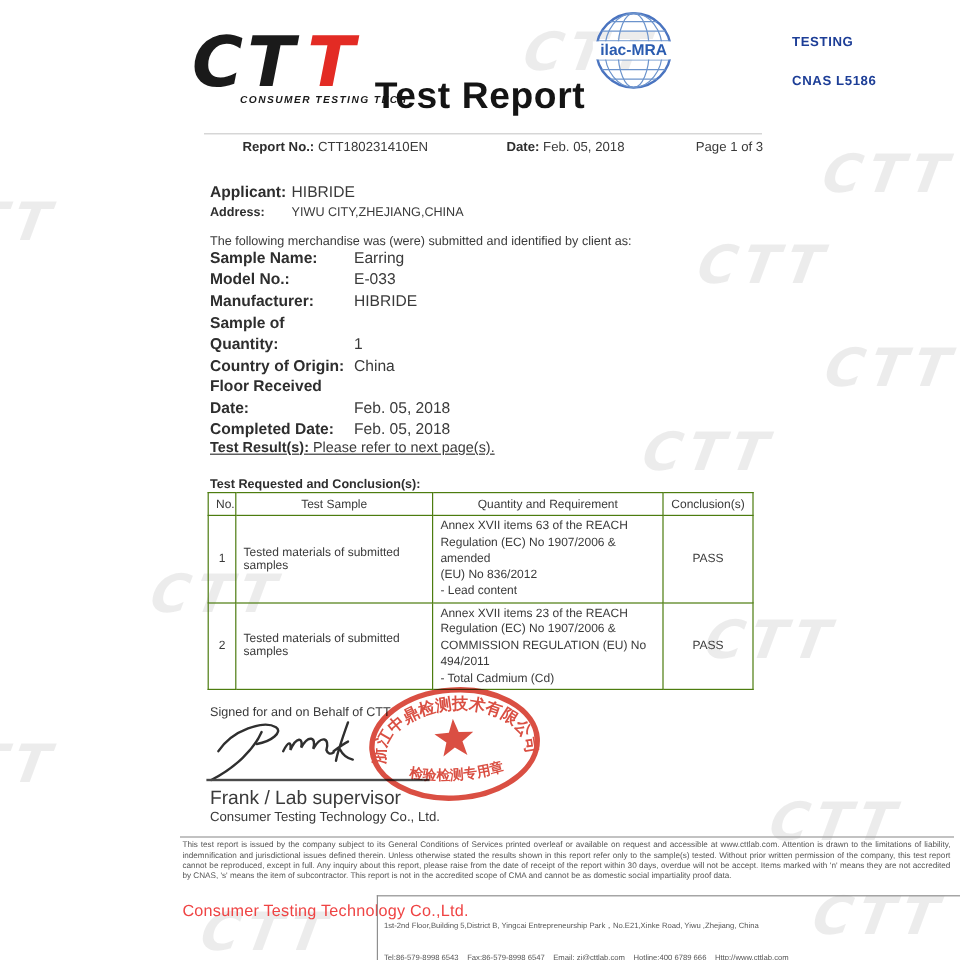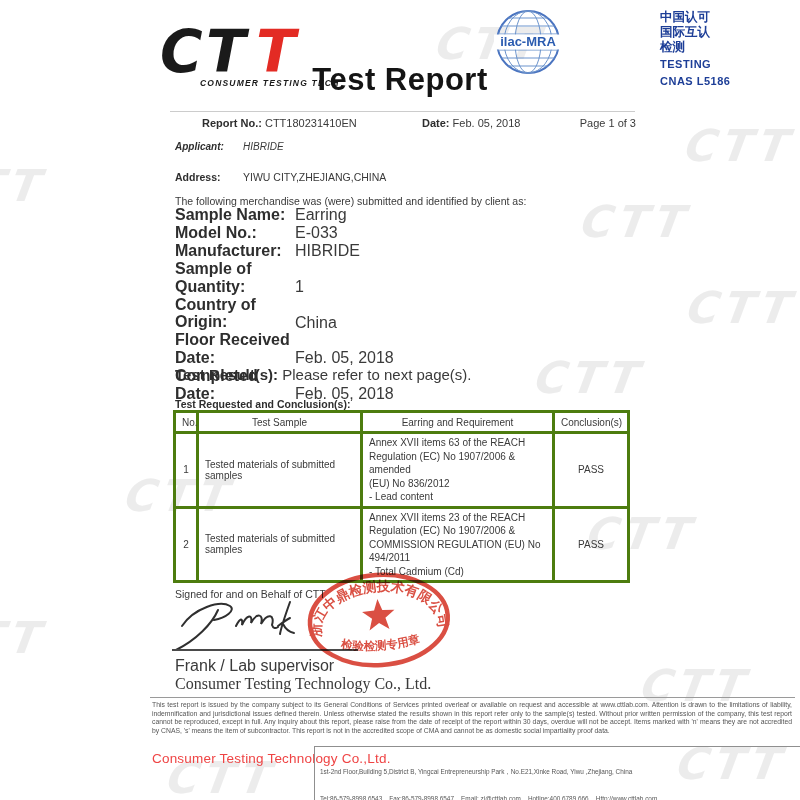--- a/index.html
+++ b/index.html
@@ -12,57 +12,57 @@
     position:absolute;font-family:"DejaVu Sans",sans-serif;font-weight:900;font-style:italic;
     font-size:44px;letter-spacing:5px;color:#000;opacity:0.07;transform:skewX(-10deg);
     pointer-events:none;user-select:none;white-space:nowrap;
   }
   
   .logo{position:absolute;left:160px;top:18px;}
   .badge-ilac{position:absolute;left:492px;top:6px;}
   .badge-cnas{position:absolute;left:570px;top:20px;}
   .badge-cn{position:absolute;left:660px;top:10px;color:#1d3e97;line-height:15px;}
   .badge-cn .cn{font-weight:bold;font-size:12.5px;white-space:pre-line;}
-  .badge-cn .en{font-weight:bold;font-size:11px;letter-spacing:0.5px;margin-top:2px;}
+  .badge-cn .en{font-weight:bold;font-size:11px;letter-spacing:0.5px;margin-top:18px;}
   .title{
     position:absolute;left:240px;top:62px;width:320px;text-align:center;
     font-size:31px;font-weight:bold;color:#141414;letter-spacing:0.5px;
   }
   .rule-top{position:absolute;left:170px;top:111px;width:465px;height:1px;background:#cccccc;}
   
   .rinfo{position:absolute;left:170px;top:117px;width:466px;font-size:11px;}
   .rinfo b{color:#2e2e2e;padding-left:32px;}
   .rinfo .date{position:absolute;left:220px;top:0;}
   .rinfo .pg{position:absolute;right:0;top:0;}
-  .row-applicant{position:absolute;left:175px;top:141px;font-size:10px;font-style:italic;}
+  .row-applicant{position:absolute;left:175px;top:152px;font-size:13px;}
   .row-address{position:absolute;left:175px;top:171px;font-size:10.5px;}
   .lab{display:inline-block;width:68px;font-weight:bold;color:#2e2e2e;}
   .intro{position:absolute;left:175px;top:195px;font-size:10.5px;}
   
-  .samples{position:absolute;left:175px;top:206px;width:420px;font-size:16px;line-height:17.9px;}
+  .samples{position:absolute;left:175px;top:206px;width:420px;font-size:13px;line-height:17.9px;}
   .samples .fl{display:inline-block;width:120px;font-weight:bold;color:#2e2e2e;}
   
-  .result-note{position:absolute;left:175px;top:366px;font-size:15px;}
+  .result-note{position:absolute;left:175px;top:366px;font-size:12px;text-decoration:underline;}
   .result-note b{color:#2e2e2e;}
   .concl-title{position:absolute;left:175px;top:398px;font-size:10.5px;font-weight:bold;color:#2e2e2e;}
   table.concl{
     position:absolute;left:173px;top:410px;width:454px;border-collapse:collapse;
     font-size:10px;color:#3a3a3a;table-layout:fixed;
   }
-  table.concl th,table.concl td{border:3px solid #4d7c0f;padding:2px 6px;vertical-align:middle;}
+  table.concl th,table.concl td{border:1px solid #4d7c0f;padding:2px 6px;vertical-align:middle;}
   table.concl th{font-weight:normal;text-align:center;height:14px;}
   .col-no{width:23px;} .col-sample{width:164px;} .col-std{width:192px;} .col-conc{width:75px;}
   td.c{text-align:center;}
   .prelines{white-space:pre-line;line-height:13.5px;}
   
   .signed-caption{position:absolute;left:175px;top:588px;font-size:10.5px;}
   .sig-svg{position:absolute;left:168px;top:596px;}
   .sig-line{position:absolute;left:172px;top:649px;width:186px;height:2px;background:#4a4a4a;}
   .sig-role{position:absolute;left:175px;top:657px;font-size:16px;}
-  .sig-company{position:absolute;left:175px;top:675px;font-size:16px;font-family:Liberation Serif, serif;}
+  .sig-company{position:absolute;left:175px;top:675px;font-size:11px;}
   .stamp{position:absolute;left:303px;top:570px;mix-blend-mode:multiply;opacity:0.9;transform:rotate(-4deg);}
   
   .rule-bottom{position:absolute;left:150px;top:697px;width:645px;height:1px;background:#9a9a9a;}
   .disclaimer{
     position:absolute;left:152px;top:701px;width:640px;
     font-size:6.8px;line-height:8.6px;color:#555;text-align:justify;
   }
   .f-company{position:absolute;left:152px;top:751px;font-size:13.5px;color:#ef4444;letter-spacing:0.2px;}
   .f-contact{
     position:absolute;left:314px;top:746px;width:480px;
@@ -110,23 +110,20 @@
       <line x1="6" y1="44" x2="66" y2="44" stroke="#6b93cc" stroke-width="1"></line>
       <line x1="9.4" y1="52" x2="62.6" y2="52" stroke="#6b93cc" stroke-width="1"></line>
       <line x1="16.4" y1="60" x2="55.6" y2="60" stroke="#6b93cc" stroke-width="1"></line>
       <rect x="2" y="28.5" width="68" height="15" fill="#ffffff"></rect>
       <text x="36" y="40" text-anchor="middle" font-family="'Liberation Sans',sans-serif" font-weight="bold" font-size="13" fill="#2b5cb0">ilac-MRA</text>
     </svg>
   </div>
 
 
   <div class="badge-cn">
-    <div class="cn">中国认可
-国际互认
-检测</div>
     <div class="en">TESTING</div>
     <div class="en">CNAS L5186</div>
   </div>
 
   <div class="title">Test Report</div>
   <div class="rule-top"></div>
 
   <div class="rinfo">
     <span><b>Report No.:</b> <span>CTT180231410EN</span></span>
     <span class="date"><b>Date:</b> <span>Feb. 05, 2018</span></span>
@@ -160,21 +157,21 @@
     <colgroup>
         <col class="col-no">
         <col class="col-sample">
         <col class="col-std">
         <col class="col-conc">
       </colgroup>
     <thead>
       <tr>
         <th>No.</th>
         <th>Test Sample</th>
-        <th>Earring and Requirement</th>
+        <th>Quantity and Requirement</th>
         <th>Conclusion(s)</th>
       </tr>
     </thead>
     <tbody>
       <tr>
         <td class="c">1</td>
         <td>Tested materials of submitted samples</td>
         <td class="prelines">Annex XVII items 63 of the REACH
 Regulation (EC) No 1907/2006 &amp; amended
 (EU) No 836/2012

